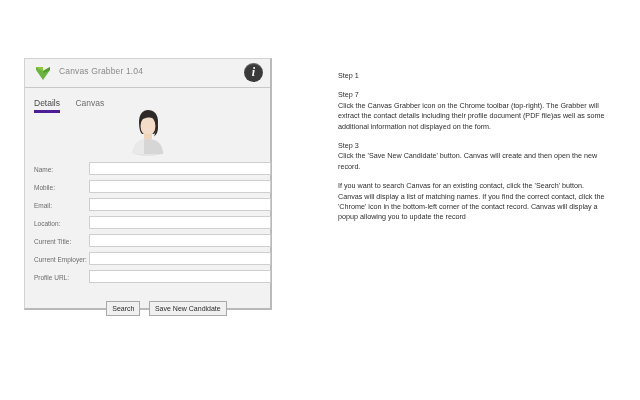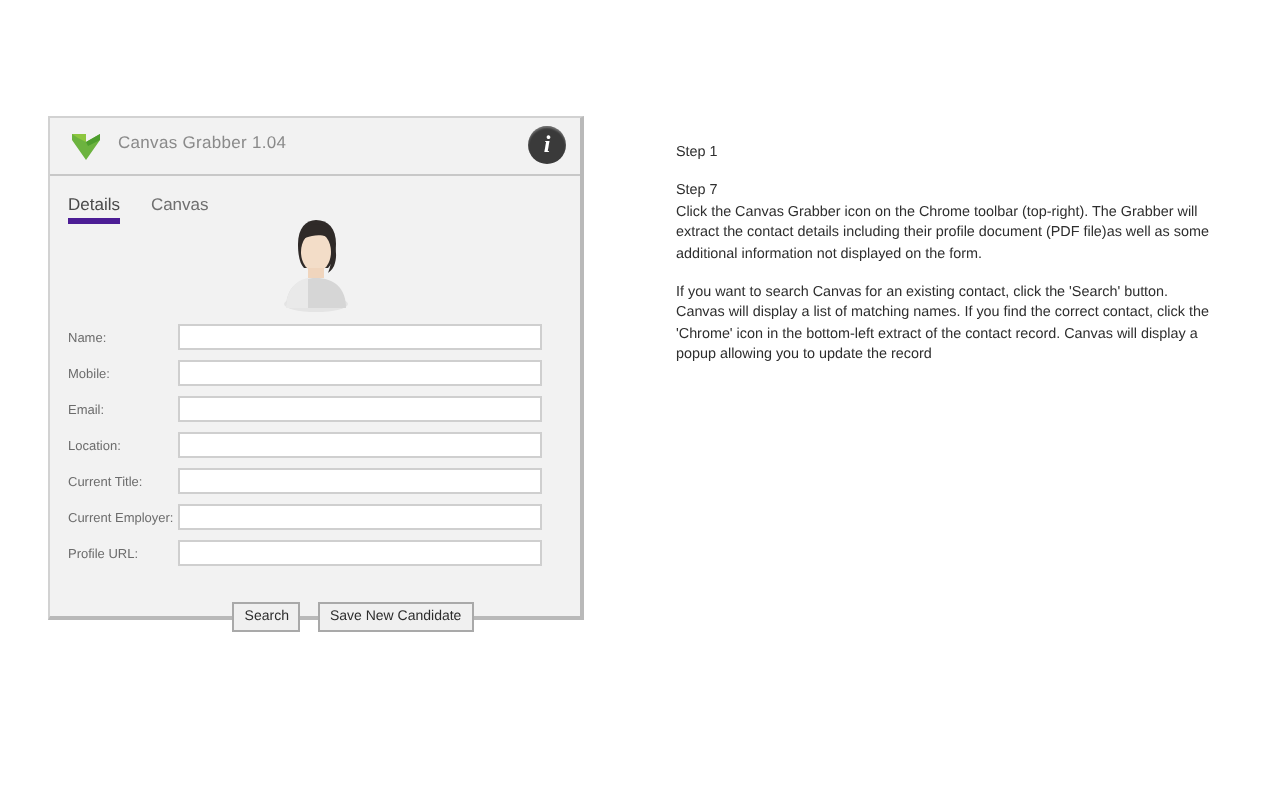--- a/index.html
+++ b/index.html
@@ -17,21 +17,21 @@
     width: 640px;
     height: 400px;
     background: #ffffff;
   }
 
   
   .popup-panel {
     position: absolute;
     left: 24px;
     top: 58px;
-    width: 268px;
+    width: 248px;
     height: 252px;
     background: #f2f2f2;
     border: 1px solid #d2d2d2;
     border-right: 2px solid #b9b9b9;
     border-bottom: 2px solid #b9b9b9;
     box-sizing: border-box;
   }
 
   .panel-header {
     position: relative;
@@ -280,20 +280,22 @@
     <div class="instr-block">
       <p class="instr-heading">Step 1</p>
     </div>
 
     <div class="instr-block">
       <p class="instr-heading">Step 7</p>
       <p class="instr-body">Click the Canvas Grabber icon on the Chrome toolbar (top-right). The Grabber will extract the contact details including their profile document (PDF file)as well as some additional information not displayed on the form.</p>
     </div>
 
     <div class="instr-block">
+      <p class="instr-heading">Step 3</p>
+      <p class="instr-body">Click the 'Save New Candidate' button. Canvas will create and then open the new record.</p>
     </div>
 
     <div class="instr-block">
-      <p class="instr-body">If you want to search Canvas for an existing contact, click the 'Search' button. Canvas will display a list of matching names. If you find the correct contact, click the 'Chrome' icon in the bottom-left extract of the contact record. Canvas will display a popup allowing you to update the record</p>
+      <p class="instr-body">If you want to search Canvas for an existing contact, click the 'Search' button. Canvas will display a list of matching names. If you find the correct contact, click the 'Chrome' icon in the bottom-left corner of the contact record. Canvas will display a popup allowing you to update the record</p>
     </div>
   </div>
 
 </div>
 
 </body></html>

